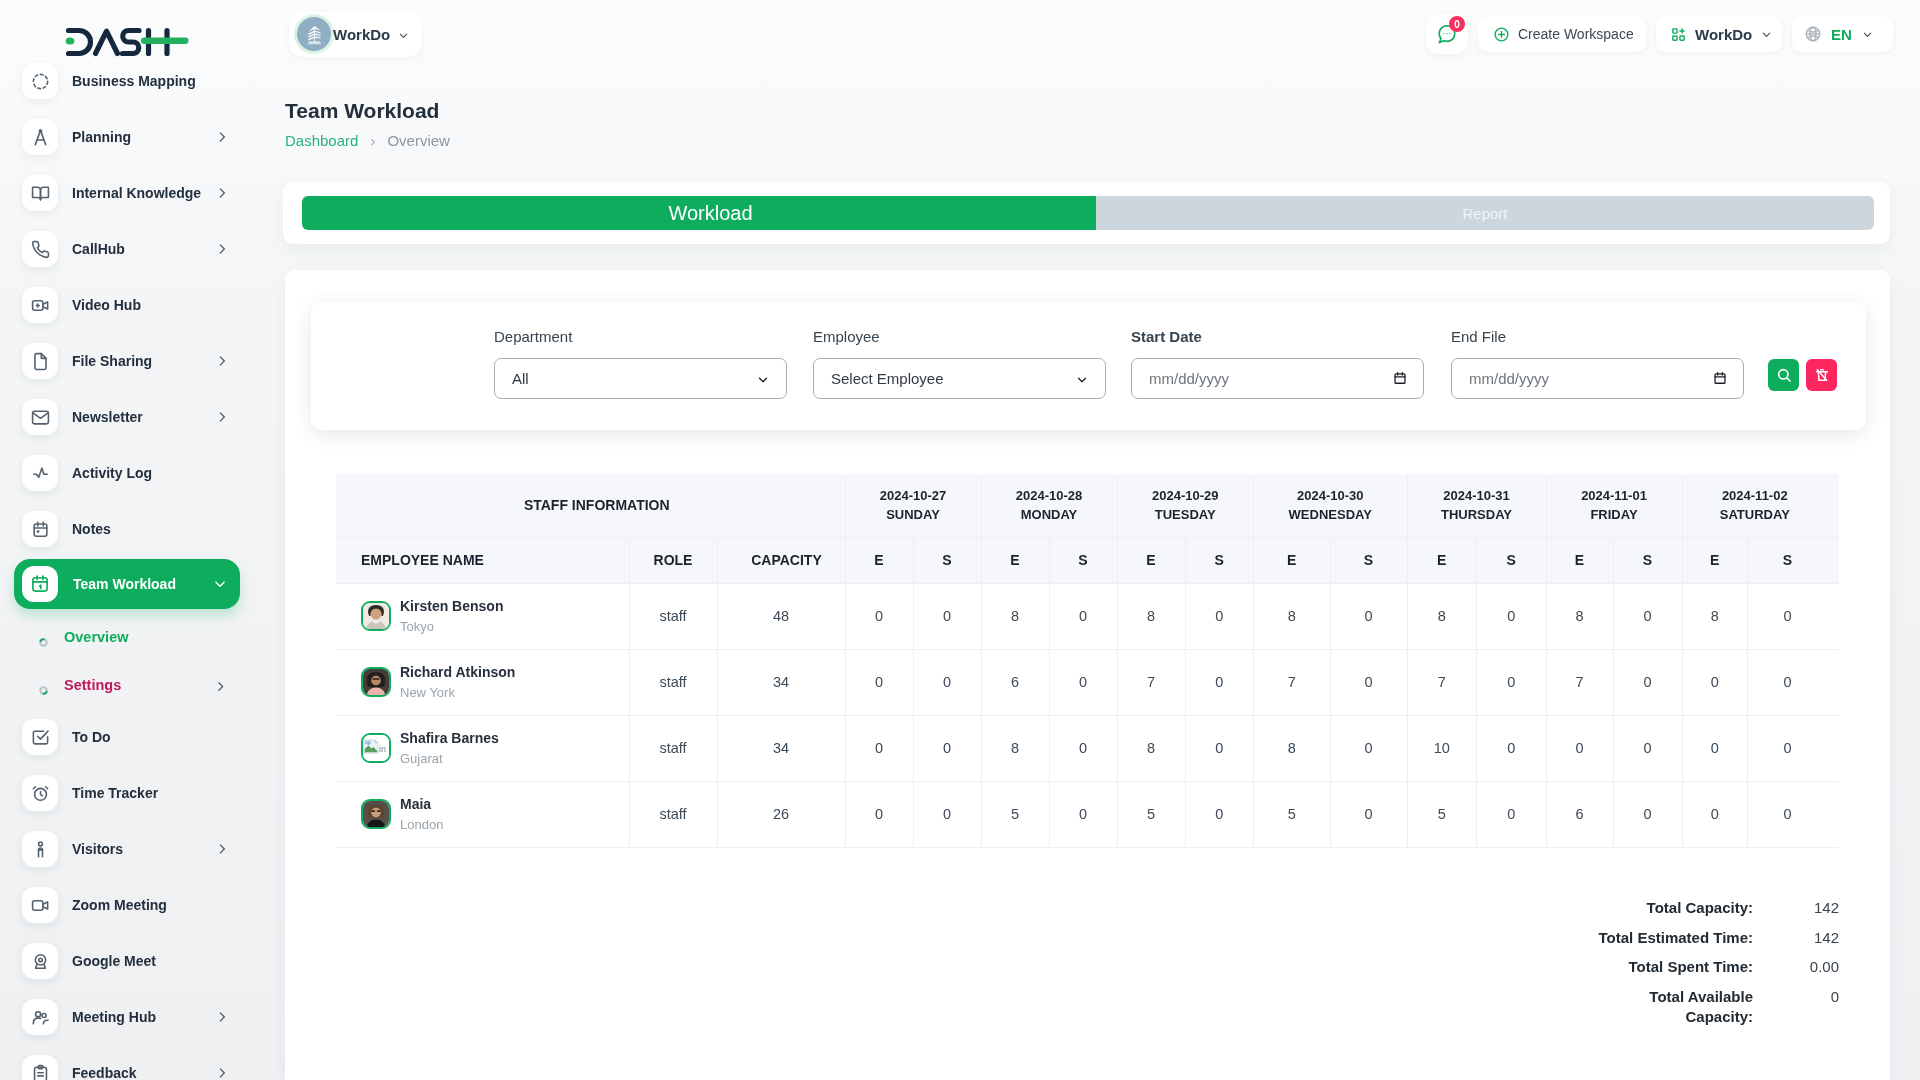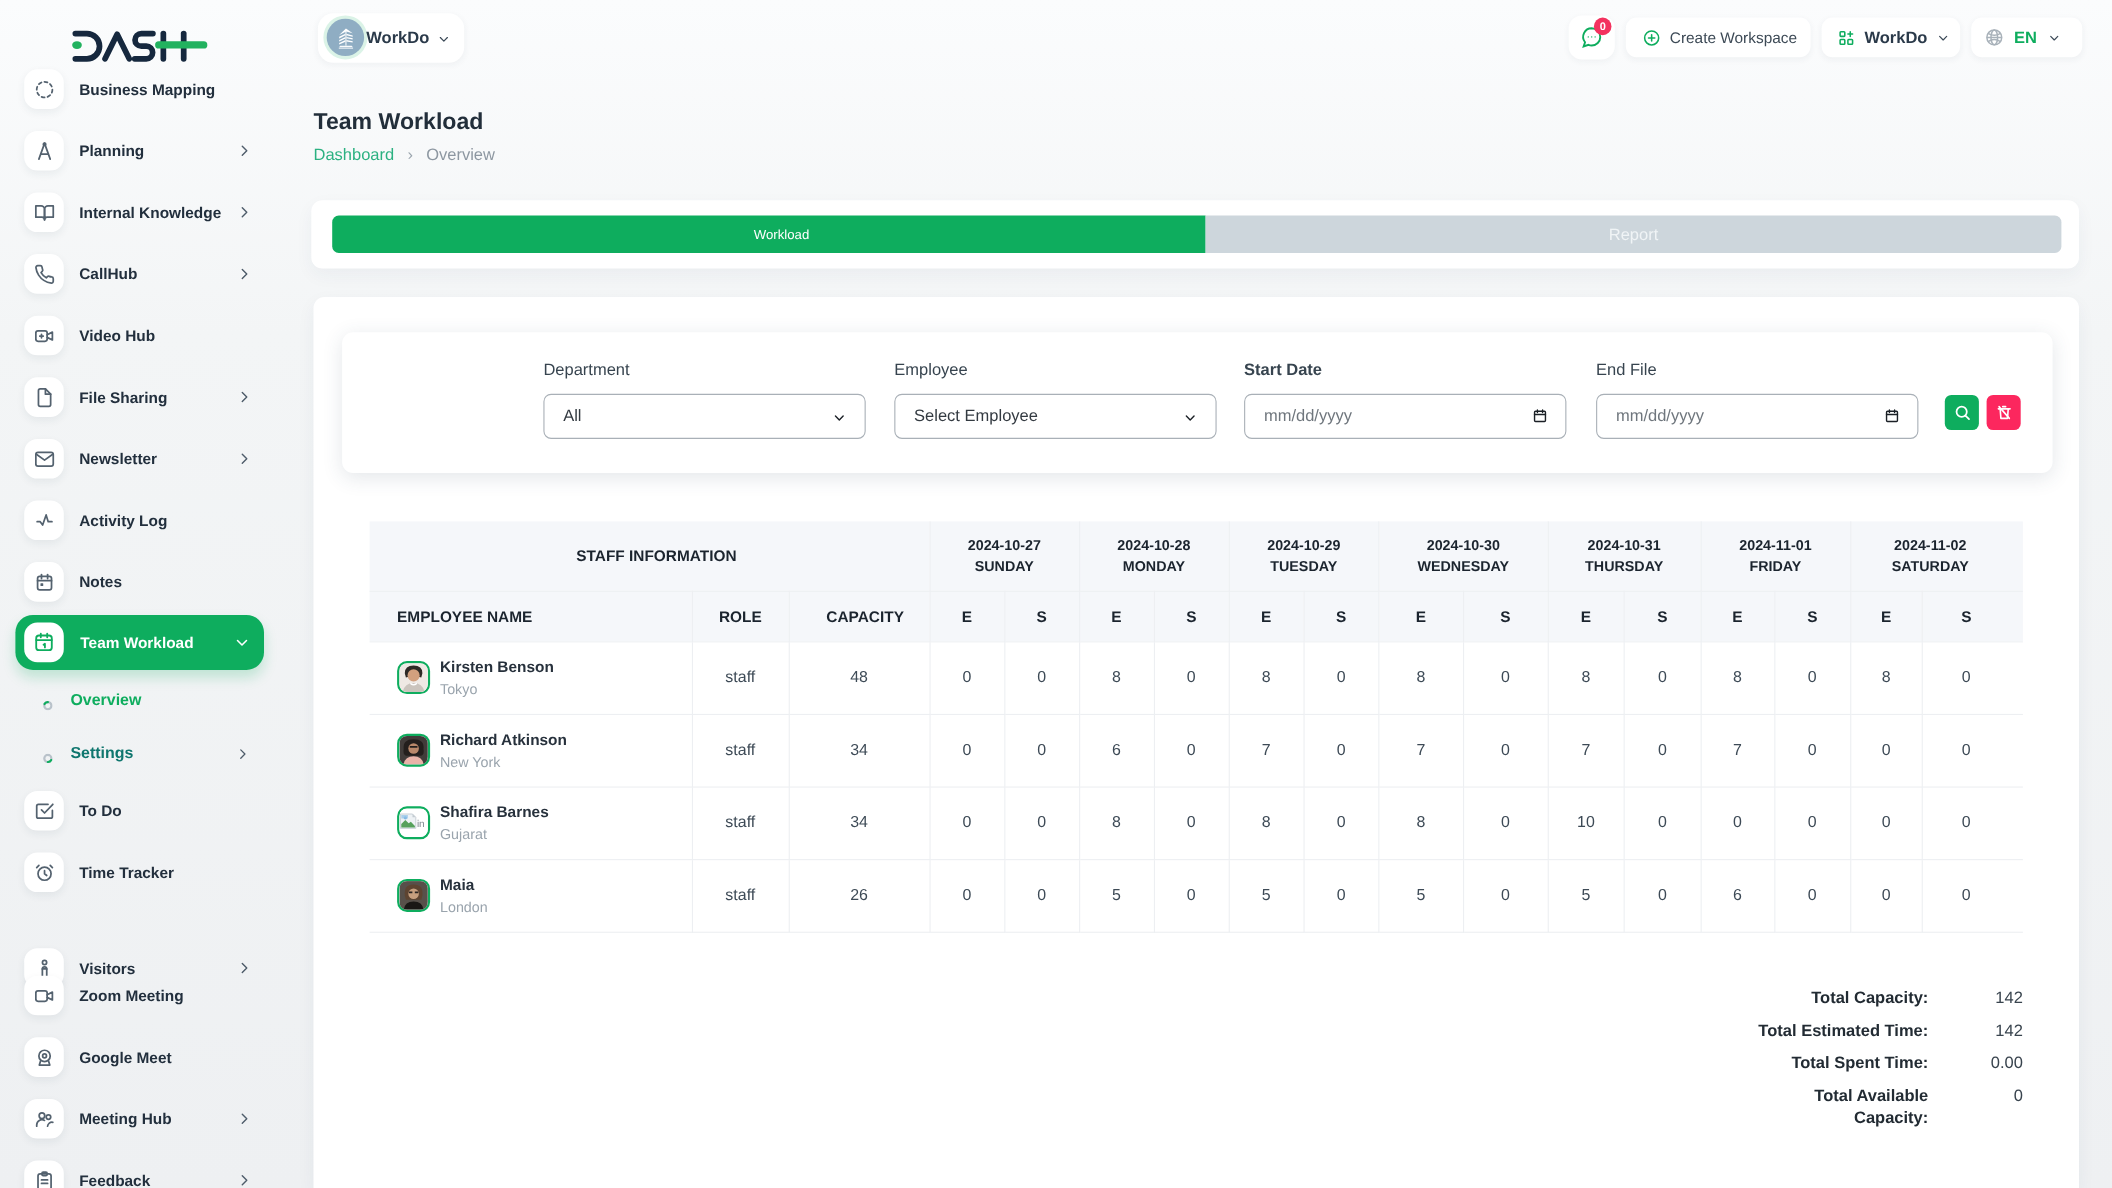--- a/index.html
+++ b/index.html
@@ -27,21 +27,21 @@
 .subchev { position:absolute; right:28px; top:14px; }
 .subchev svg { width:13px; height:13px; stroke:#4e5c6a; fill:none; stroke-width:2.2; stroke-linecap:round; stroke-linejoin:round; }
 
 
 .topbtn { position:absolute; background:#fff; border-radius:10px; box-shadow:0 2px 6px rgba(40,60,80,0.05); display:flex; align-items:center; }
 
 
 #h1 { position:absolute; left:285px; top:99px; font-size:21px; font-weight:700; color:#222e3a; }
 #crumb { position:absolute; left:285px; top:132px; font-size:15px; }
 #card1 { position:absolute; left:283px; top:182px; width:1607px; height:62px; background:#fff; border-radius:10px; box-shadow:0 6px 16px rgba(40,60,90,0.05); }
-#tab-g { position:absolute; left:19px; top:14px; width:794px; height:34px; background:#0ead5e; border-radius:6px 0 0 6px; color:#fff; font-size:12px; display:flex; align-items:center; justify-content:center;padding-left:23px; }
+#tab-g { position:absolute; left:19px; top:14px; width:794px; height:34px; background:#0ead5e; border-radius:6px 0 0 6px; color:#fff; font-size:20px; display:flex; align-items:center; justify-content:center;padding-left:23px; }
 #tab-r { position:absolute; left:813px; top:14px; width:778px; height:34px; background:#cdd6dc; border-radius:0 6px 6px 0; color:#f0f4f6; font-size:15px; display:flex; align-items:center; justify-content:center; }
 #card2 { position:absolute; left:285px; top:270px; width:1605px; height:810px; background:#fff; border-radius:10px 10px 0 0; box-shadow:0 6px 16px rgba(40,60,90,0.05); }
 #fcard { position:absolute; left:26px; top:32px; width:1555px; height:128px; background:#fff; border-radius:10px; box-shadow:0 4px 18px rgba(50,70,90,0.13); }
 .flabel { position:absolute; top:26px; font-size:15px; color:#37444f; }
 .fselect { position:absolute; top:56px; width:293px; height:41px; border:1px solid #a9b0b7; border-radius:7px; background:#fff; font-size:15px; color:#333a41; display:flex; align-items:center; padding-left:17px; }
 .fcaret { position:absolute; right:16px; top:14px; }
 .fcaret svg { width:14px; height:14px; stroke:#1b2026; fill:none; stroke-width:2.2; stroke-linecap:round; stroke-linejoin:round; }
 .fdate { color:#6f767d; }
 .fbtn { position:absolute; top:57px; width:31px; height:32px; border-radius:6px; display:flex; align-items:center; justify-content:center; }
 
@@ -194,21 +194,21 @@
           <circle cx="5" cy="5" r="3.6" stroke="#b9c2ca" stroke-width="2.2"></circle>
           <path d="M1.6 3.4 A3.6 3.6 0 0 1 5 1.4" stroke="#0ead5e" stroke-width="2.2" stroke-linecap="round"></path>
         </svg></div>
     <div class="subtext" style="color:#0ead5e;">Overview</div>
   </div>
   <div class="subitem" style="top:665px;">
     <div class="subbullet"><svg width="9" height="9" viewBox="0 0 10 10" fill="none">
           <circle cx="5" cy="5" r="3.6" stroke="#b9c2ca" stroke-width="2.2"></circle>
           <path d="M8.4 6.6 A3.6 3.6 0 0 1 5 8.6" stroke="#0ead5e" stroke-width="2.2" stroke-linecap="round"></path>
         </svg></div>
-    <div class="subtext" style="color:#0f766e;">Settings</div>
+    <div class="subtext" style="color:#be185d;">Settings</div>
     <div class="subchev"><svg viewBox="0 0 24 24">
           <polyline points="9 5 16 12 9 19"></polyline>
         </svg></div>
   </div>
   <div class="mitem" style="top:709px;">
     <div class="micon">
         <svg viewBox="0 0 24 24">
           <path d="M21 11 v7 a2 2 0 0 1-2 2 H5 a2 2 0 0 1-2-2 V6 a2 2 0 0 1 2-2 h11"></path>
           <polyline points="8.5 10.5 12 14 21.5 4"></polyline>
         </svg>
@@ -218,21 +218,21 @@
   <div class="mitem" style="top:765px;">
     <div class="micon">
         <svg viewBox="0 0 24 24">
           <circle cx="12" cy="13" r="7.5"></circle>
           <polyline points="12 9.5 12 13 14.5 15"></polyline>
           <path d="M5.5 3.5 L3 6 M18.5 3.5 L21 6"></path>
         </svg>
       </div>
     <div class="mtext">Time Tracker</div>
   </div>
-  <div class="mitem" style="top:852px;">
+  <div class="mitem" style="top:821px;">
     <div class="micon">
         <svg viewBox="0 0 24 24">
           <circle cx="12" cy="5" r="2.4"></circle>
           <path d="M9.5 21 v-8.5 a2.5 2.5 0 0 1 5 0 V21"></path>
           <path d="M9.5 12.5 h5"></path>
         </svg>
       </div>
     <div class="mtext">Visitors</div>
     <div class="mchev"><svg viewBox="0 0 24 24">
           <polyline points="9 5 16 12 9 19"></polyline>

